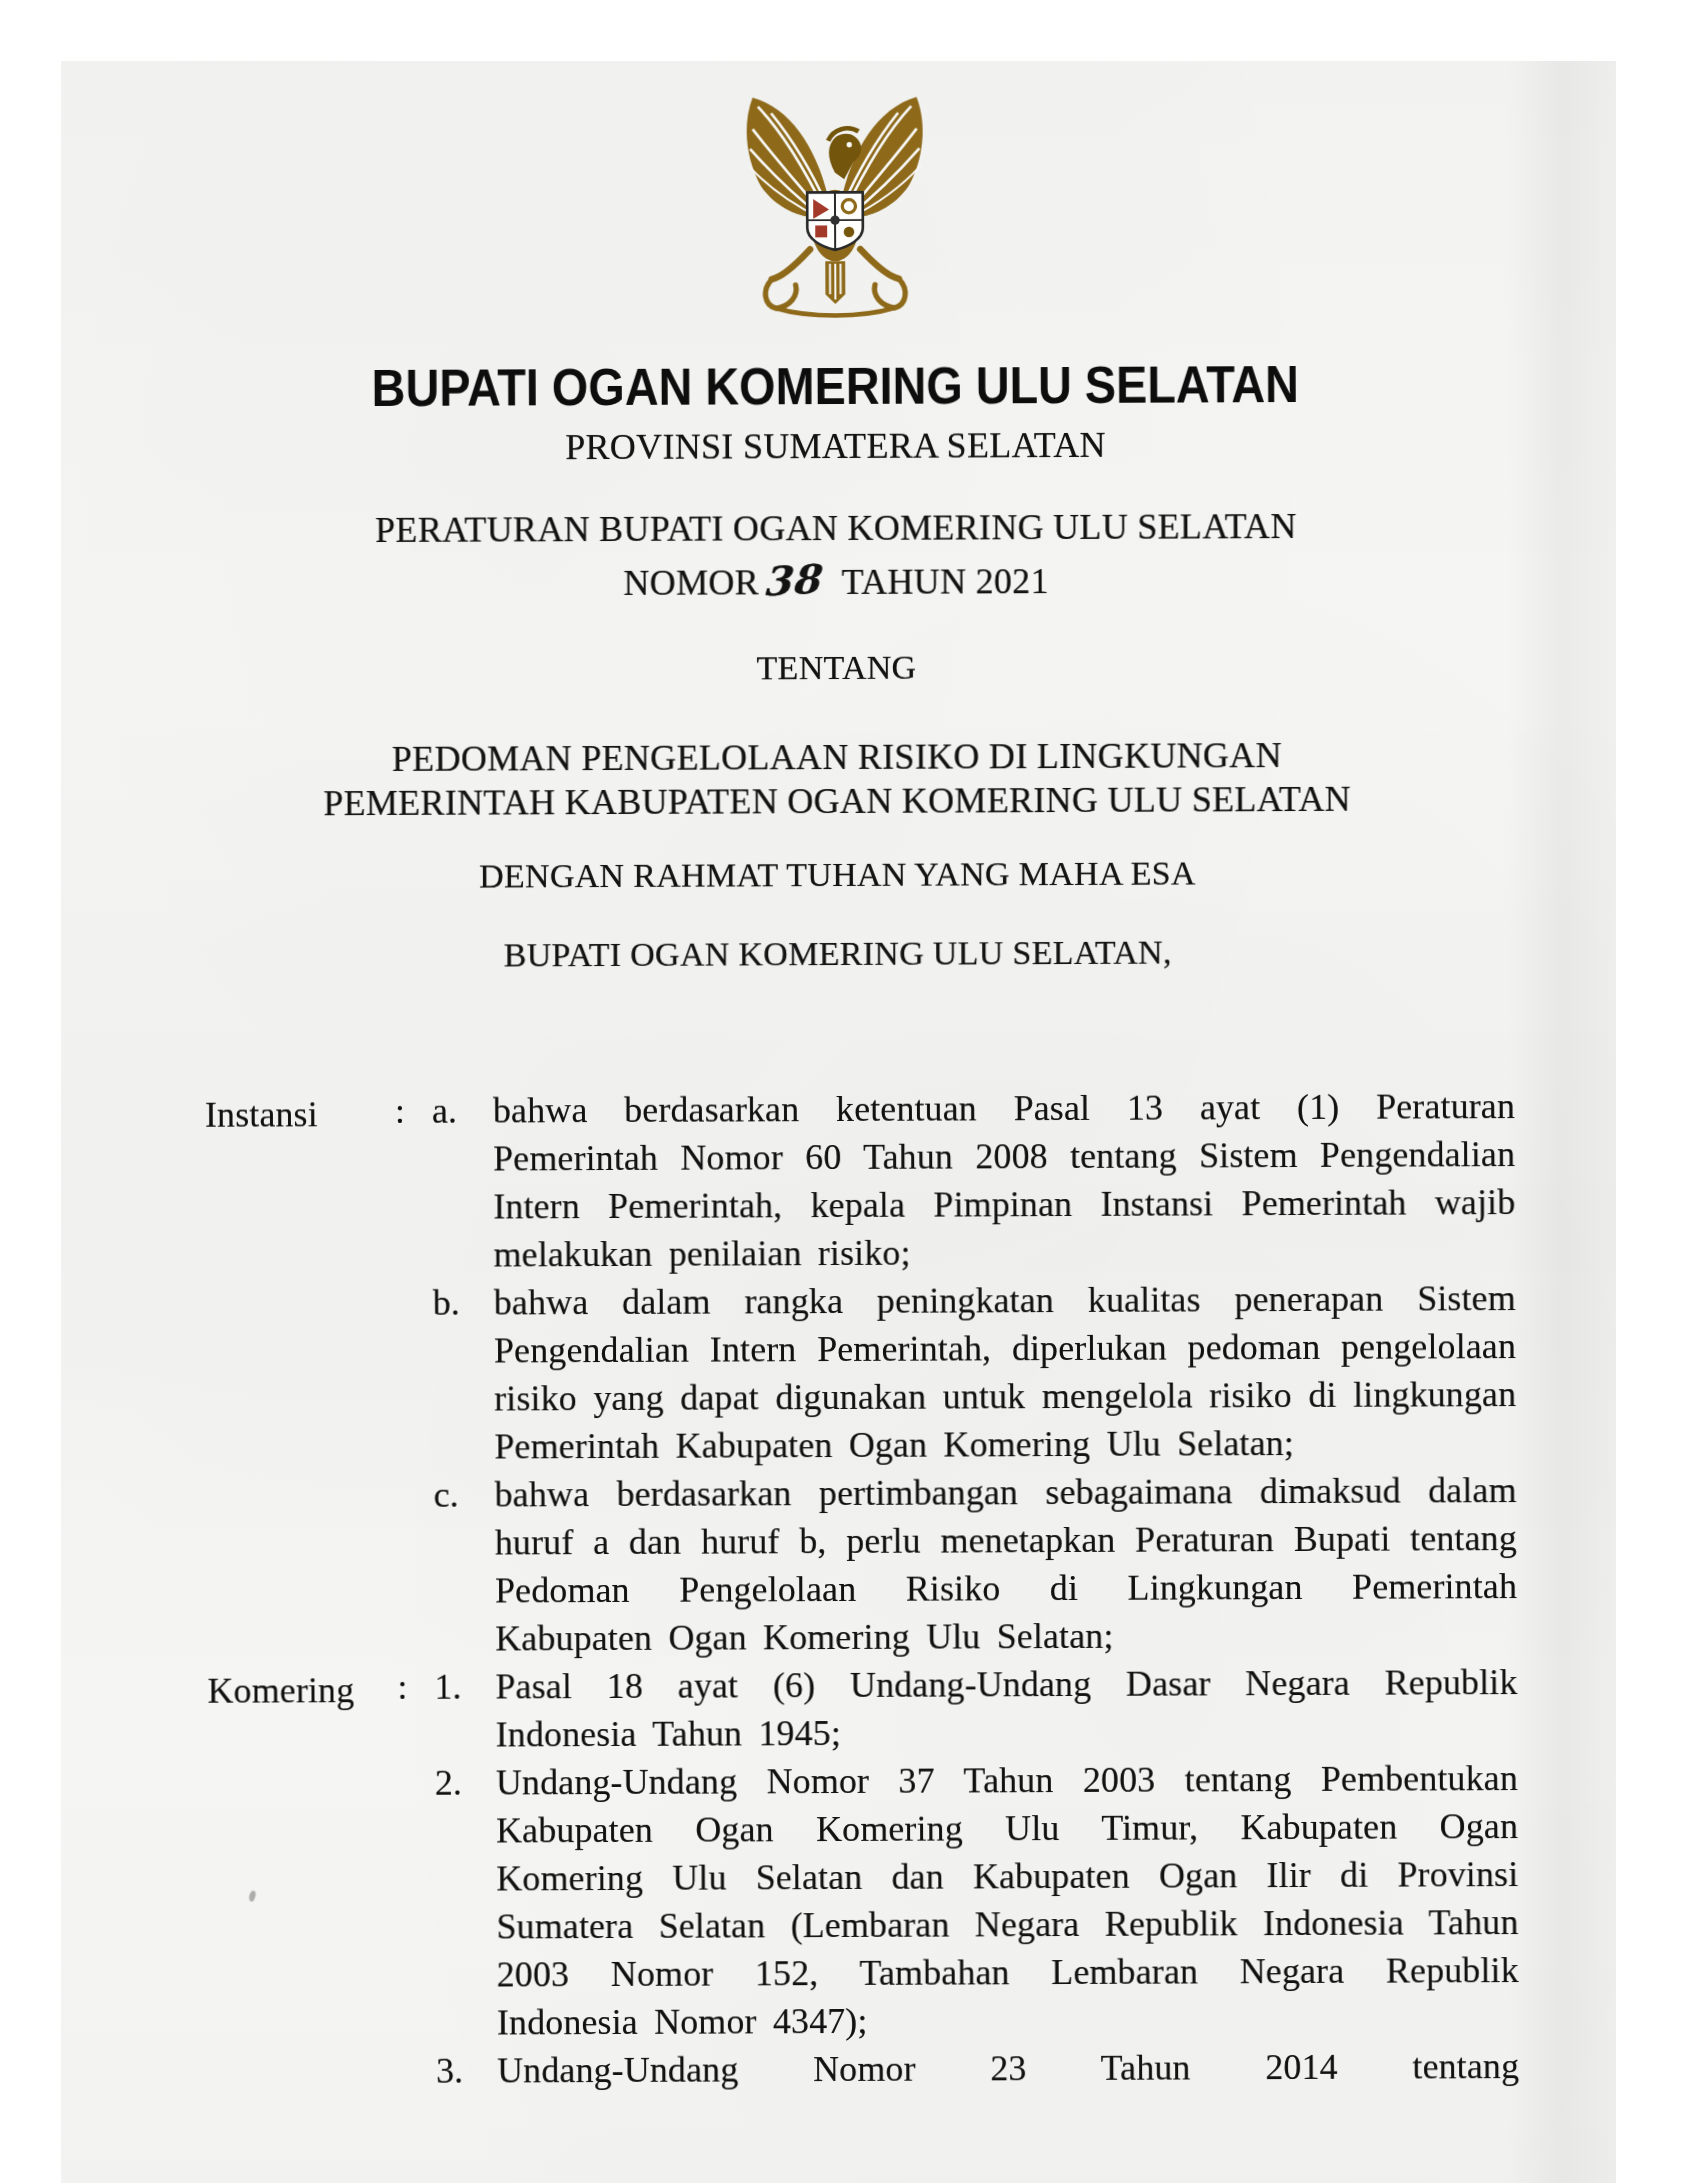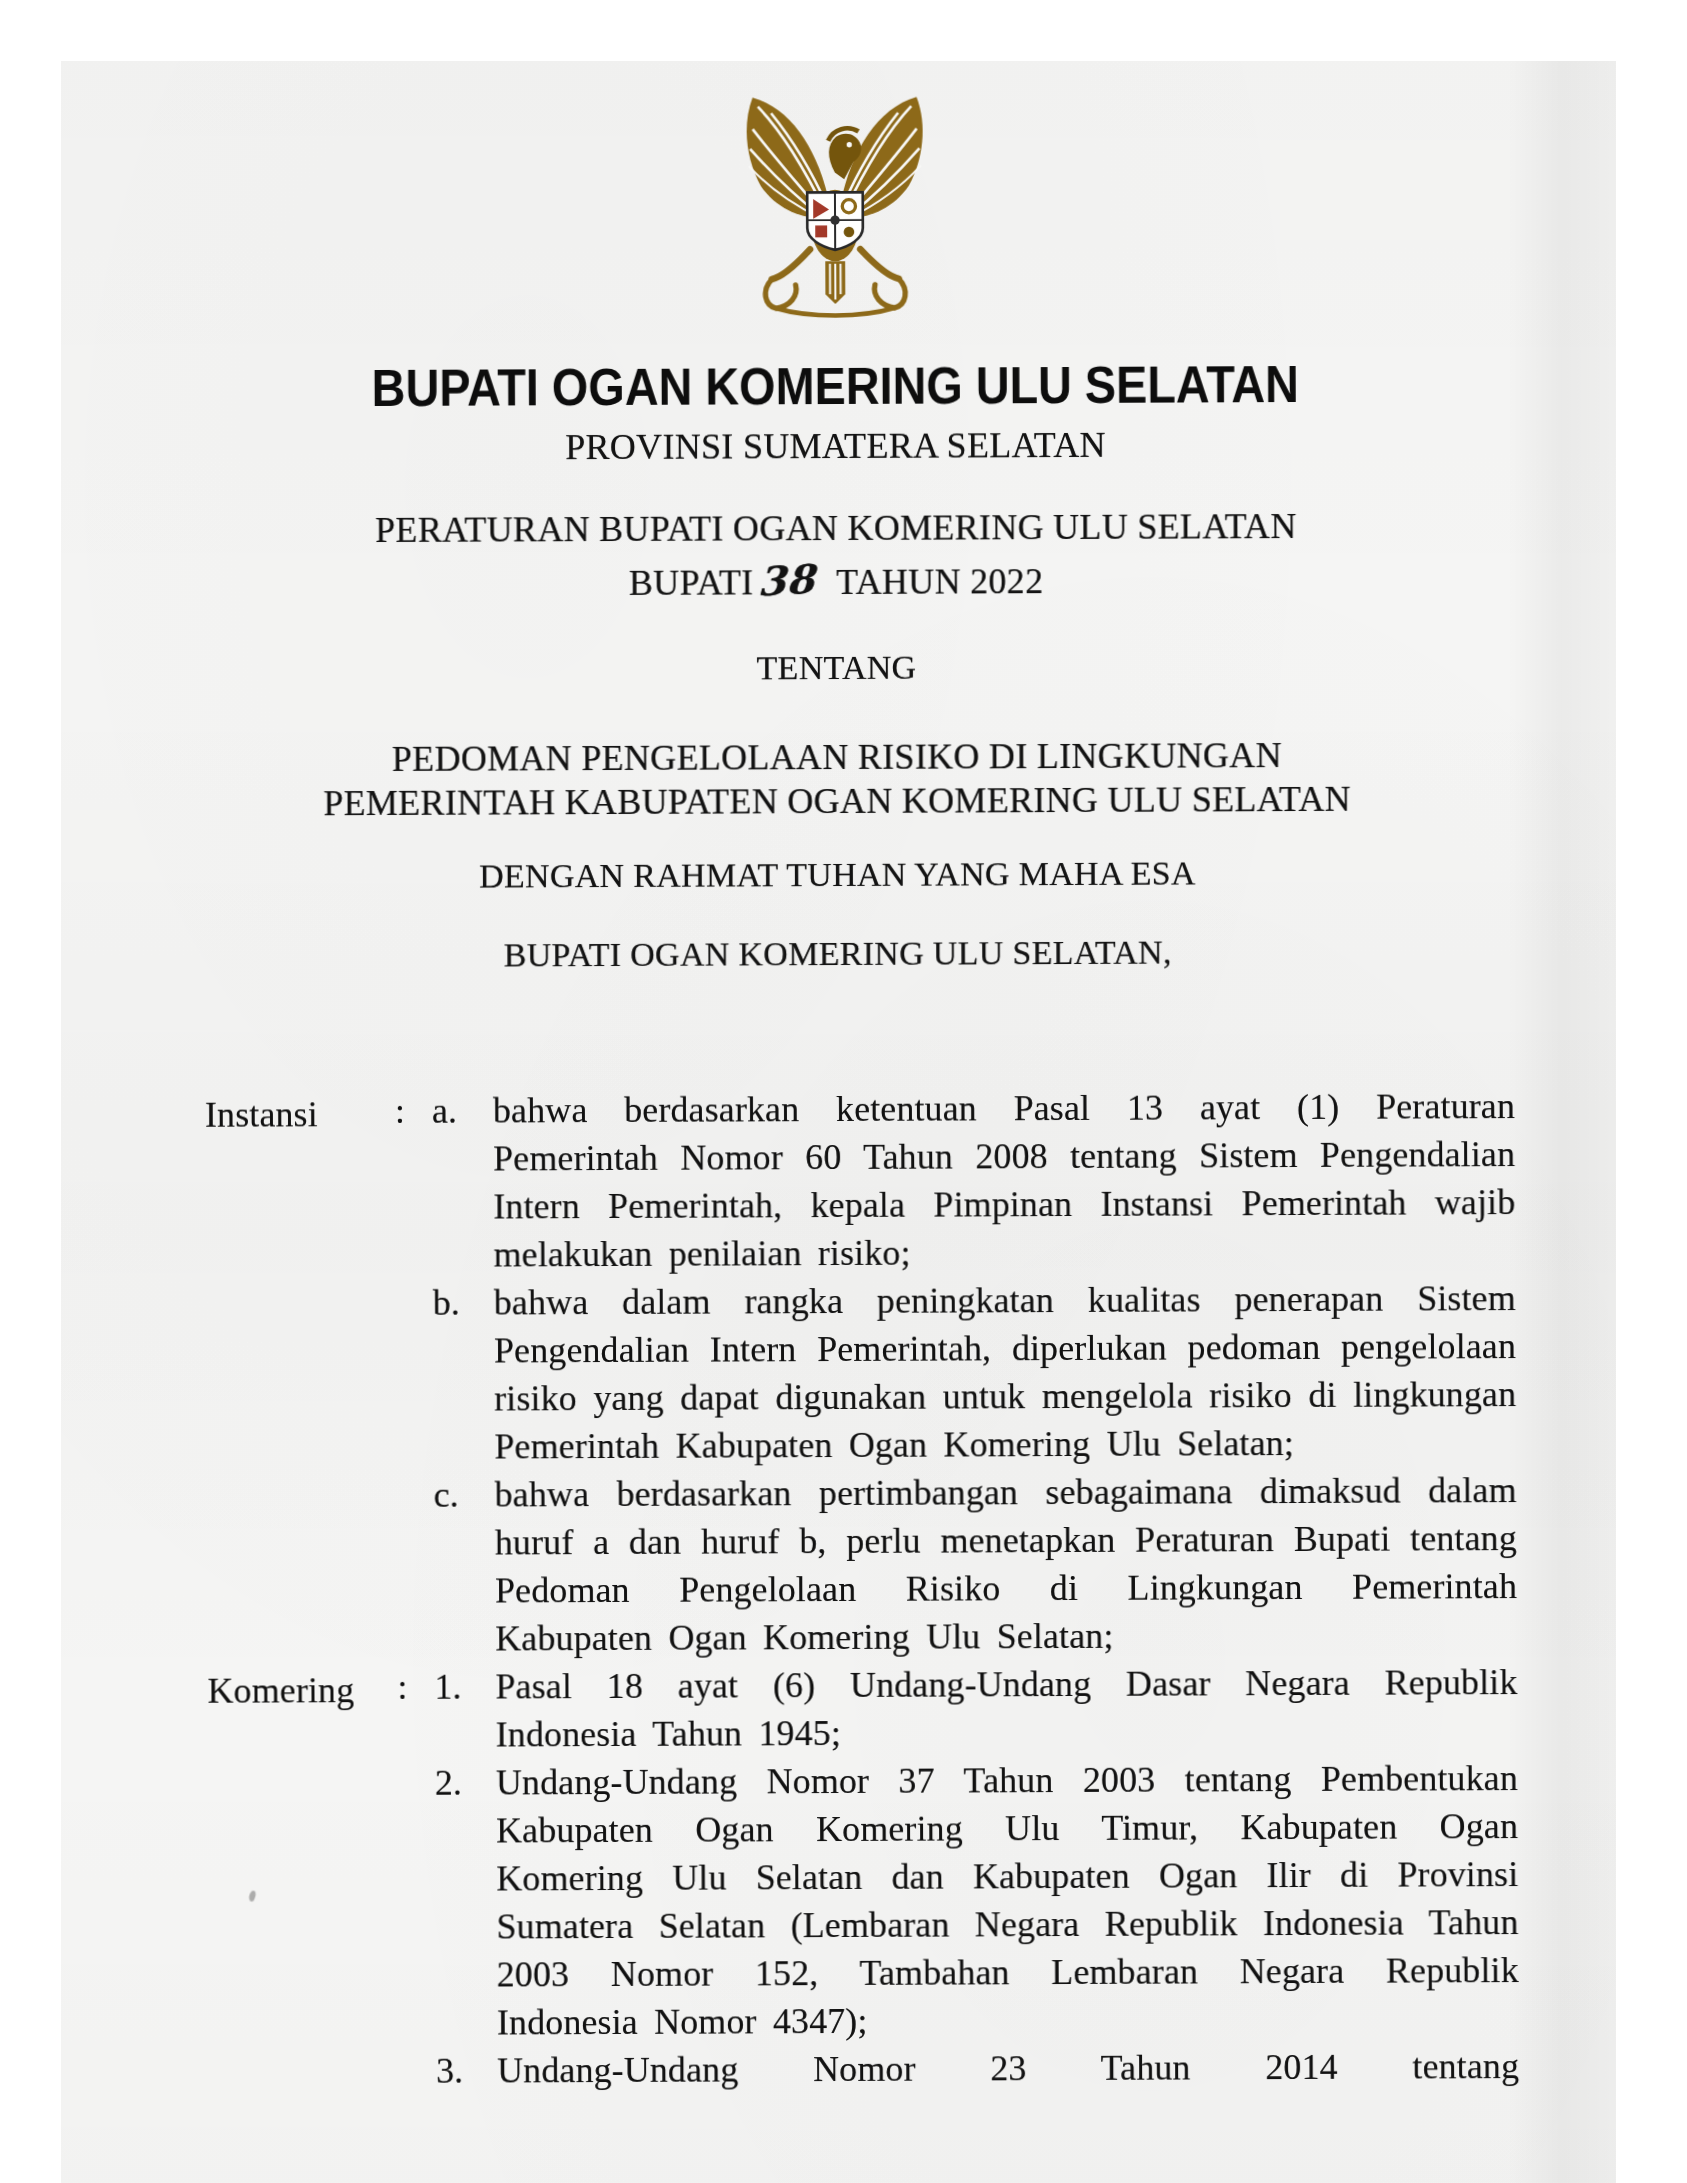--- a/index.html
+++ b/index.html
@@ -118,21 +118,21 @@
           <path d="M64 313 C 48 330 53 352 70 357 C 92 354 104 338 100 322" stroke-width="8"></path>
           <path d="M256 313 C 272 330 267 352 250 357 C 228 354 216 338 220 322" stroke-width="8"></path>
           <path d="M70 357 C 120 372 200 372 250 357" stroke-width="7"></path>
         </g>
       </svg>
     </div>
 
     <div class="centered h-title">BUPATI OGAN KOMERING ULU SELATAN</div>
     <div class="centered serifhead h-prov">PROVINSI SUMATERA SELATAN</div>
     <div class="centered serifhead h-reg">PERATURAN BUPATI OGAN KOMERING ULU SELATAN</div>
-    <div class="centered serifhead h-nomor"><span>BUPATI</span><span class="handnum">38</span><span>TAHUN 2022</span></div>
+    <div class="centered serifhead h-nomor"><span>NOMOR</span><span class="handnum">38</span><span>TAHUN 2021</span></div>
     <div class="centered serifhead h-tentang">TENTANG</div>
     <div class="centered serifhead h-subject">
       <div>PEDOMAN PENGELOLAAN RISIKO DI LINGKUNGAN</div>
       <div>PEMERINTAH KABUPATEN OGAN KOMERING ULU SELATAN</div>
     </div>
     <div class="centered serifhead h-rahmat">DENGAN RAHMAT TUHAN YANG MAHA ESA</div>
     <div class="centered serifhead h-issuer">BUPATI OGAN KOMERING ULU SELATAN,</div>
 
     <div class="body">
 

